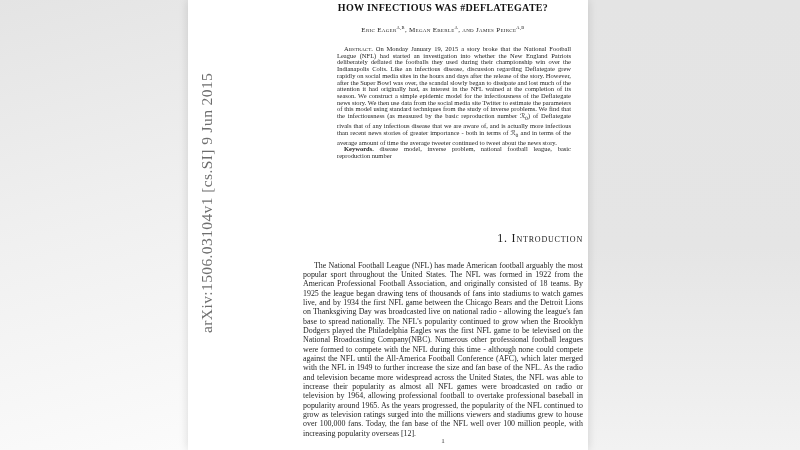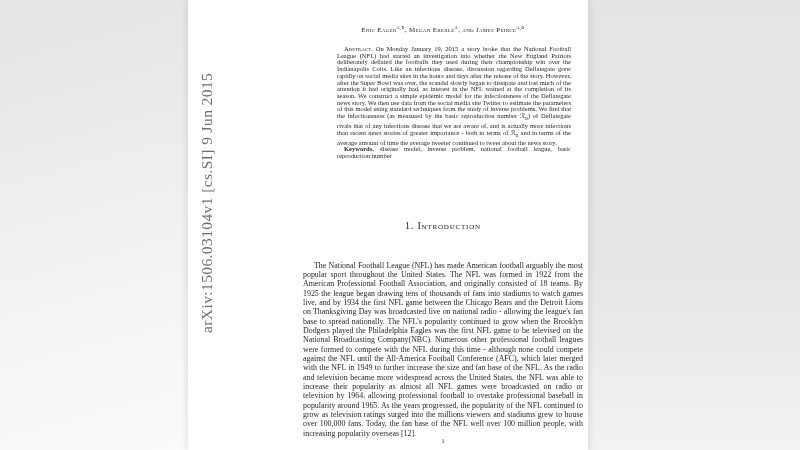--- a/index.html
+++ b/index.html
@@ -42,21 +42,21 @@
     position:absolute; left:149px; top:46px; width:234px;
     font-size:6.5px; line-height:6.7px; text-align:justify; color:#242424;
   }
   .abstract p { margin:0; }
   .abstract .first { text-indent:7px; }
   .sc { font-variant:small-caps; }
   .bold { font-weight:bold; }
   .scriptR { font-family:"DejaVu Serif","DejaVu Sans",serif; font-style:italic; }
   .scriptR sub { font-size:4.5px; font-style:normal; }
   .section-heading {
-    top:220px; text-align:center; font-size:10px;
+    top:231px; text-align:right; font-size:12px;
     font-variant:small-caps; letter-spacing:0.8px; color:#1a1a1a;
   }
   .body-text {
     position:absolute; left:115px; top:244.5px; width:280px;
     font-size:7.9px; line-height:9.35px; text-align:justify;
     text-indent:11px; color:#1f1f1f;margin-top:16px;
   }
   .page-number {
     position:absolute; left:115px; top:437px; width:280px;
     text-align:center; font-size:7px; color:#333;
@@ -65,20 +65,21 @@
 </head>
 <body>
 
 <div class="backdrop-left"></div>
 <div class="backdrop-right"></div>
 
 <div class="page">
 
   <div class="arxiv-id">arXiv:1506.03104v1  [cs.SI]  9 Jun 2015</div>
 
+  <div class="col paper-title">HOW INFECTIOUS WAS #DEFLATEGATE?</div>
 
   <div class="col authors"><span>Eric Eager</span><sup>A,B</sup><span>, </span><span>Megan Eberle</span><sup>A</sup><span>, </span><span>and James Peirce</span><sup>A,B</sup>
   </div>
 
   <div class="abstract">
     <p class="first"><span class="sc">Abstract.</span><span> On Monday January 19, 2015 a story broke that the National Football League (NFL) had started an investigation into whether the New England Patriots deliberately deflated the footballs they used during their championship win over the Indianapolis Colts. Like an infectious disease, discussion regarding Deflategate grew rapidly on social media sites in the hours and days after the release of the story. However, after the Super Bowl was over, the scandal slowly began to dissipate and lost much of the attention it had originally had, as interest in the NFL wained at the completion of its season. We construct a simple epidemic model for the infectiousness of the Deflategate news story. We then use data from the social media site Twitter to estimate the parameters of this model using standard techniques from the study of inverse problems. We find that the infectiousness (as measured by the basic reproduction number </span><span class="scriptR"><span>ℛ</span><sub>0</sub></span><span>) of Deflategate rivals that of any infectious disease that we are aware of, and is actually more infectious than recent news stories of greater importance - both in terms of </span><span class="scriptR"><span>ℛ</span><sub>0</sub></span><span> and in terms of the average amount of time the average tweeter continued to tweet about the news story.</span></p>
     <p class="first"><span class="bold">Keywords.</span><span> disease model, inverse problem, national football league, basic reproduction number</span></p>
   </div>
 
   <div class="col section-heading">1. Introduction</div>

